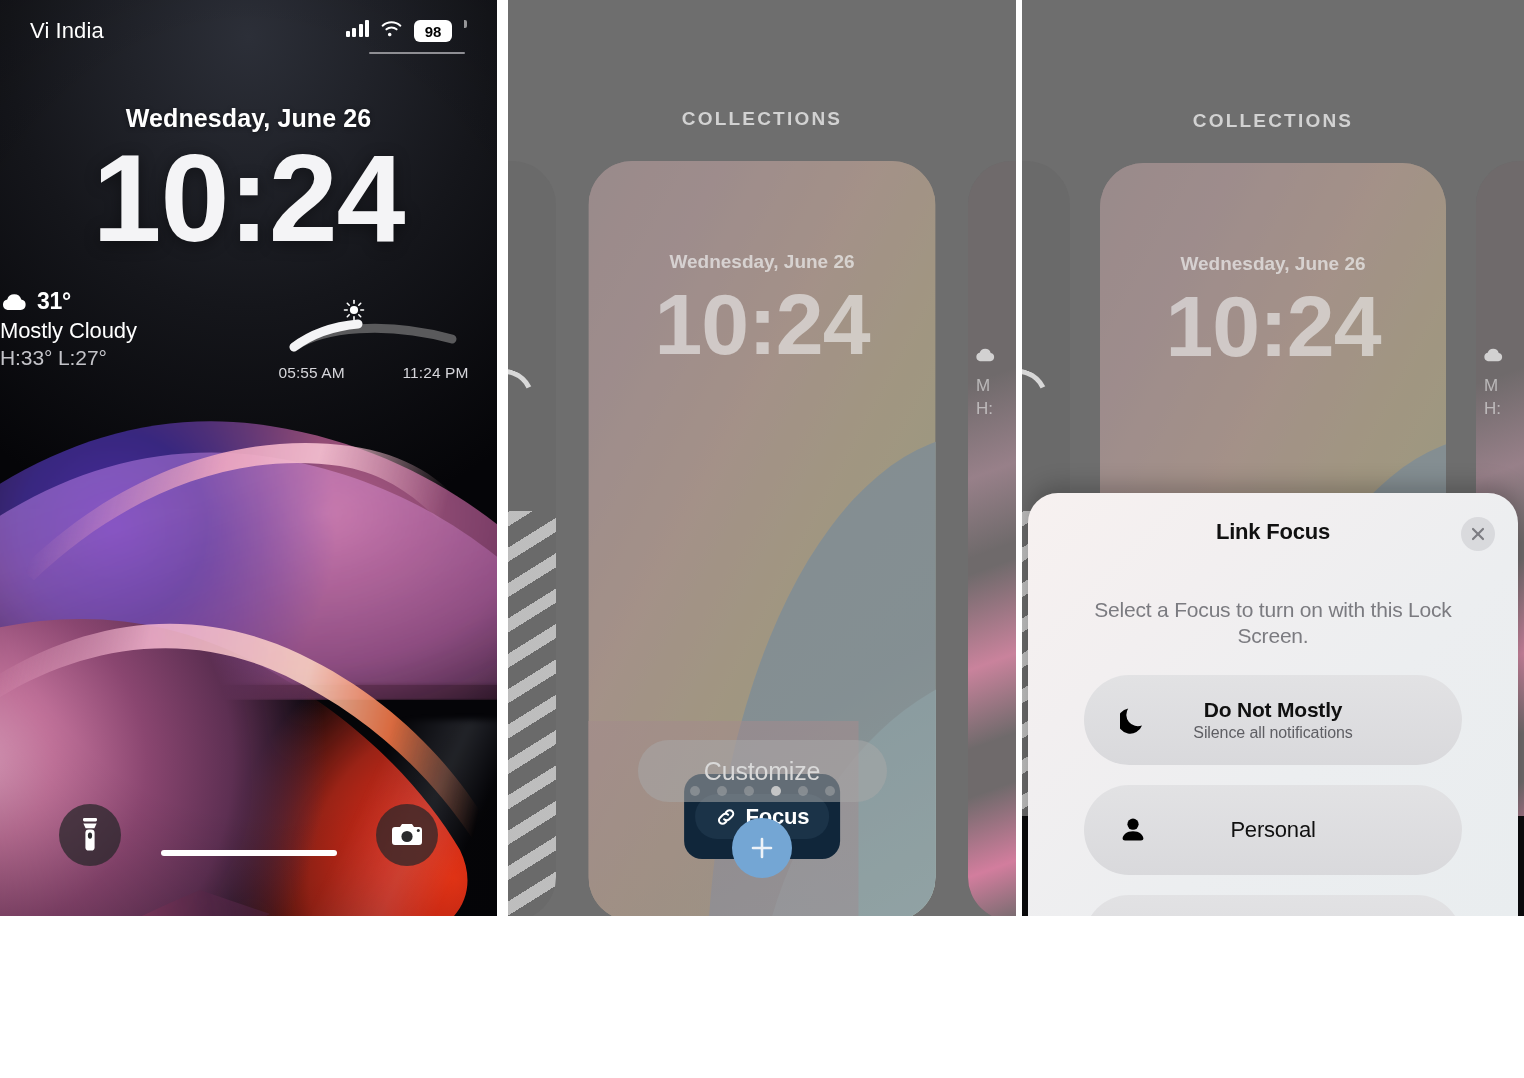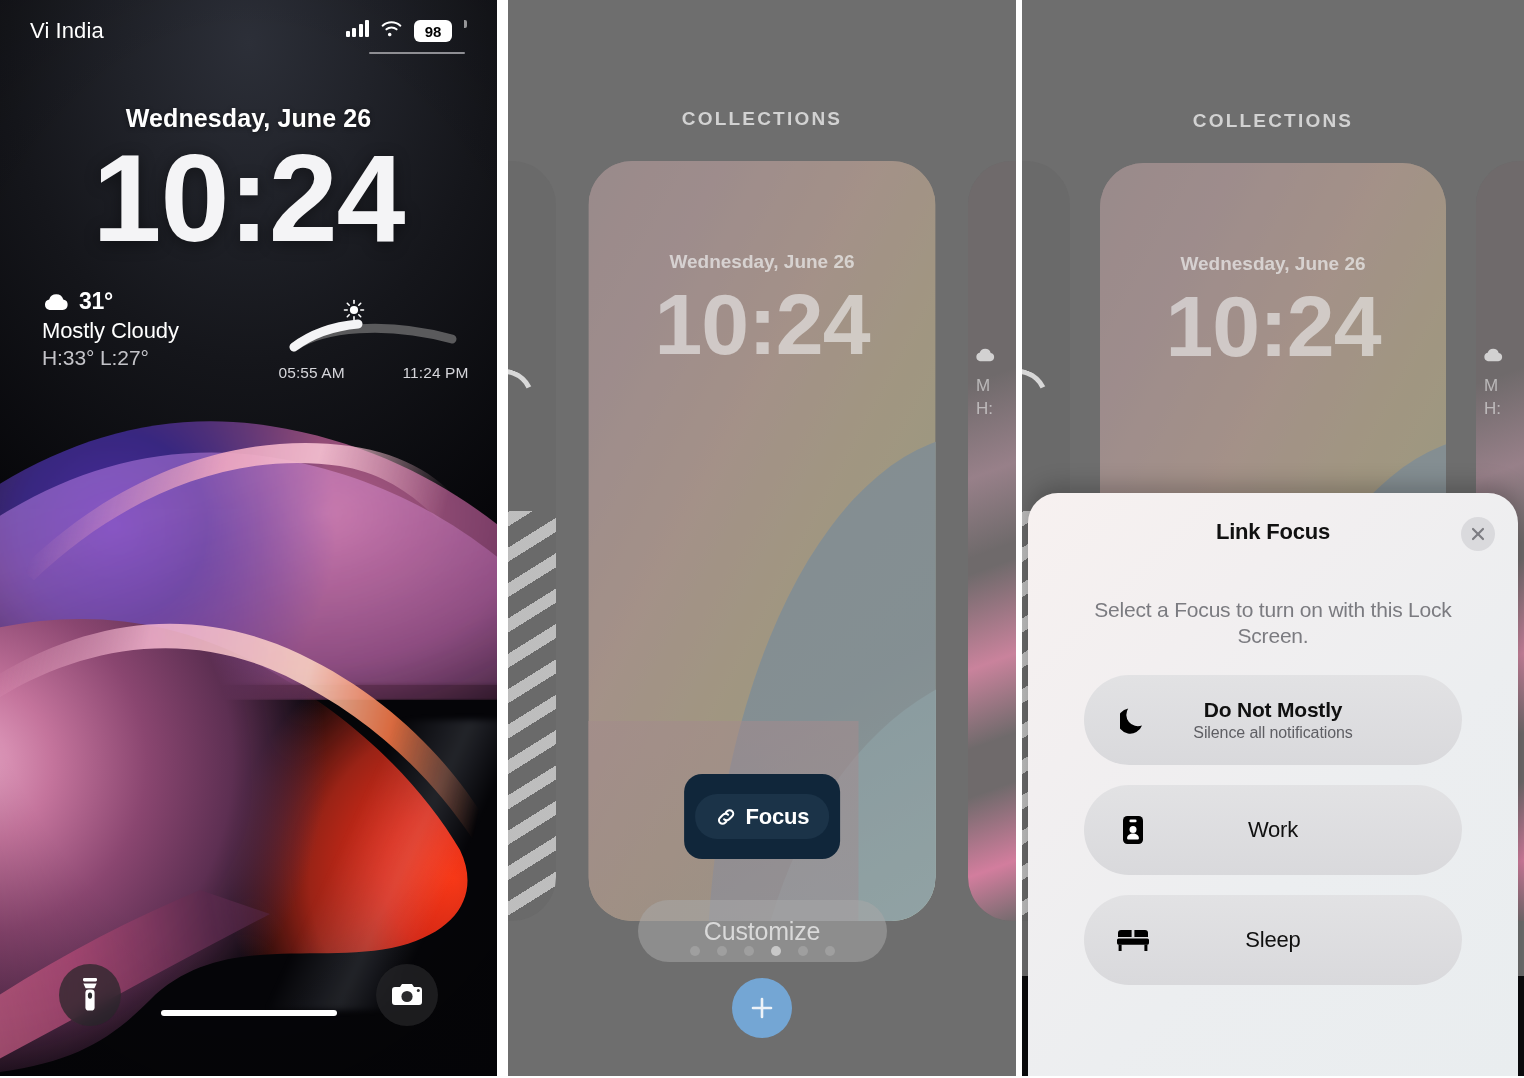--- a/index.html
+++ b/index.html
@@ -10,21 +10,21 @@
     overflow: hidden;
   }
   .stage {
     position: relative;
     width: 1524px; height: 1078px;
     background: #ffffff;
     display: flex;
   }
 
   
-  .panel { position: relative; height: 1076px; overflow: hidden; }
+  .panel { position: relative; height: 916px; overflow: hidden; }
   #panel-1 { width: 497px; background: #000; }
   .gap { width: 11px; height: 1078px; background: #fff; }
   #panel-2 { width: 508px; background: #6e6e6e; }
   .gap2 { width: 6px; height: 1078px; background: #fff; }
   #panel-3 { width: 502px; background: #6e6e6e; }
 
   
   .ls-wall {
     position: absolute; inset: 0;
     background:
@@ -113,21 +113,21 @@
   
   .clock-block { position: absolute; top: 104px; left: 0; right: 0; text-align: center; z-index: 5; color: #fff; }
   .ls-date { font-size: 25px; font-weight: 600; letter-spacing: .1px; text-shadow: 0 1px 5px rgba(0,0,0,.45); }
   .ls-time {
     font-size: 124px; font-weight: 700; line-height: 1.02; letter-spacing: -1px;
     margin-top: 2px; text-shadow: 0 3px 16px rgba(0,0,0,.42); color: #f4f4f6;
   }
 
   
   .widget-row { position: absolute; top: 288px; left: 0; right: 0; display: flex; z-index: 5; color: #fff; }
-  .w-weather { width: 250px; padding-left: 42px; }
+  .w-weather { width: 250px; }
   .w-top { display: flex; align-items: center; gap: 9px; }
   .cloud-ico { width: 28px; height: 19px; }
   .w-temp { font-size: 23px; font-weight: 700; letter-spacing: -.3px; }
   .w-cond { font-size: 22px; font-weight: 400; margin-top: 3px; letter-spacing: -.1px; }
   .w-hl { font-size: 21px; font-weight: 400; color: #c3c3c8; margin-top: 2px; letter-spacing: -.1px; }
   .w-sun { flex: 1; position: relative; padding-top: 8px; }
   .sun-svg { display: block; margin: 0 auto; }
   .sun-times {
     display: flex; justify-content: space-between; width: 190px; margin: 6px auto 0;
     font-size: 15.5px; color: #d5d5da; letter-spacing: .1px;
@@ -519,20 +519,31 @@
             <svg width="26" height="28" viewBox="0 0 26 28">
               <path d="M22 19.4A11.4 11.4 0 0 1 8.2 2.6a12.6 12.6 0 1 0 13.8 16.8z" fill="#000"></path>
             </svg>
           </span>
           <div class="fi-text">
             <div class="fi-title">Do Not Mostly</div>
             <div class="fi-sub">Silence all notifications</div>
           </div>
         </div>
 
+        <div class="focus-item">
+          <span class="fi-icon">
+            <svg width="26" height="28" viewBox="0 0 26 28">
+              <circle cx="13" cy="8.2" r="5.6" fill="#000"></circle>
+              <path d="M13 15.2c-6.2 0-10.4 3.6-10.4 7.4 0 1.2 1 2 2.4 2h16c1.4 0 2.4-.8 2.4-2 0-3.8-4.2-7.4-10.4-7.4z" fill="#000"></path>
+            </svg>
+          </span>
+          <div class="fi-text">
+            <div class="fi-title reg">Personal</div>
+          </div>
+        </div>
 
         <div class="focus-item">
           <span class="fi-icon">
             <svg width="24" height="30" viewBox="0 0 24 30">
               <rect x="2" y="1" width="20" height="28" rx="4.4" fill="#000"></rect>
               <rect x="8.4" y="4.6" width="7.2" height="2.6" rx="1.3" fill="#fff"></rect>
               <circle cx="12" cy="14.4" r="3.5" fill="#fff"></circle>
               <path d="M12 18.6c-4 0-5.9 2.4-5.9 4.6 0 .9.6 1.4 1.5 1.4h8.8c.9 0 1.5-.5 1.5-1.4 0-2.2-1.9-4.6-5.9-4.6z" fill="#fff"></path>
             </svg>
           </span>

